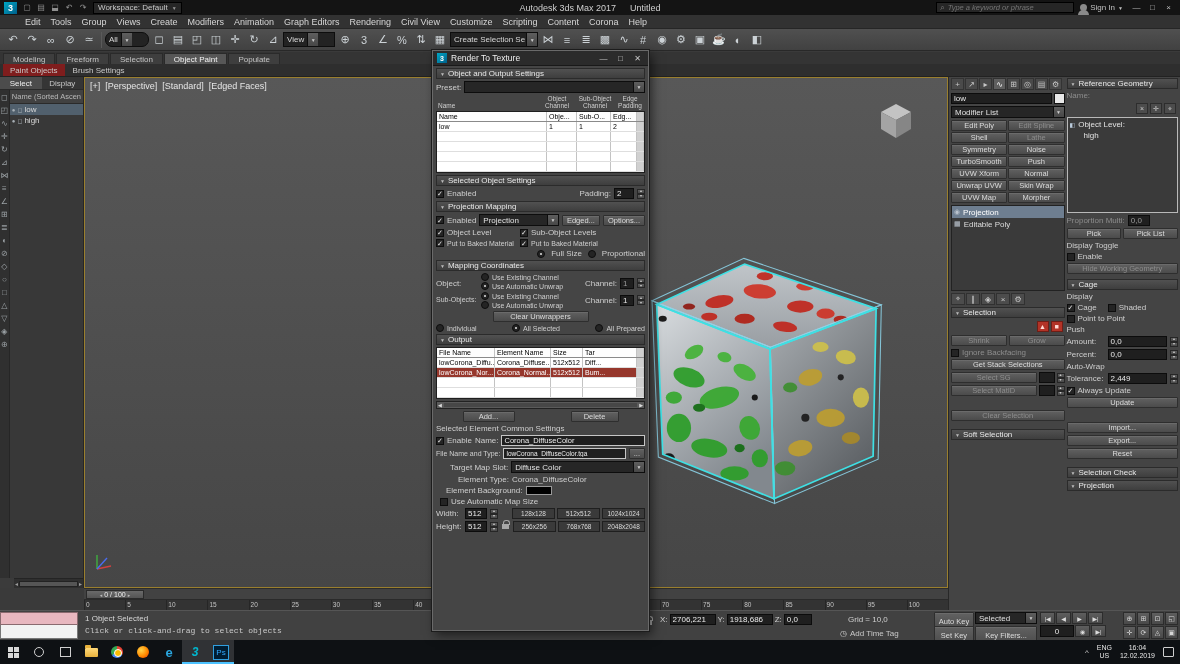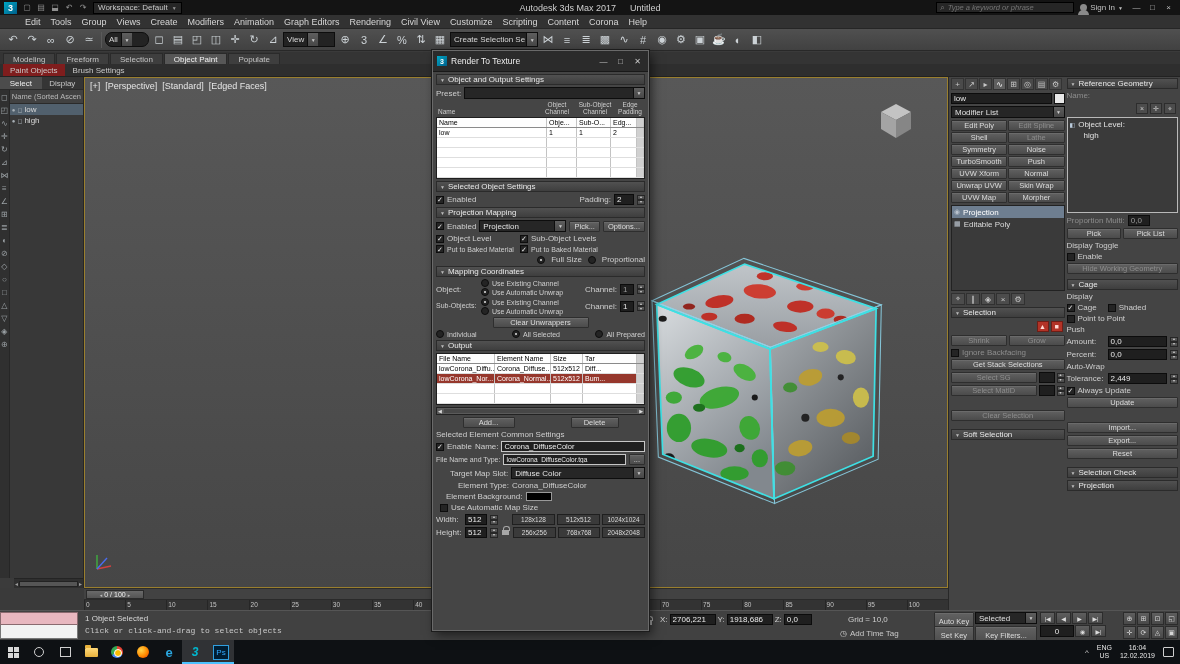--- a/index.html
+++ b/index.html
@@ -162,21 +162,21 @@
   .edge-e{font-size:13px;font-weight:bold;color:#2aa7e0;}
   .max-logo{font-size:12px;font-weight:bold;font-style:italic;color:#00b7cf;}
   .ps-logo{width:16px;height:15px;background:#001d33;border:1px solid #2f9fe0;color:#31a8ff;font-size:8px;display:flex;align-items:center;justify-content:center;}
   .tray{margin-left:auto;display:flex;align-items:center;gap:8px;padding-right:6px;color:#e6e6e6;}
   .tray .chev{font-size:8px;color:#cfcfcf;}
   .tray .stack2{display:flex;flex-direction:column;align-items:center;line-height:8px;font-size:7px;}
   .tray .noti{width:11px;height:10px;border:1px solid #cfcfcf;border-radius:1px;}
 
   
   .dialog{position:absolute;left:432px;top:50px;width:217px;height:581px;background:#454545;border:1px solid #6a6a6a;box-shadow:0 0 0 1px #1c1c1c,3px 4px 10px rgba(0,0,0,.55);z-index:50;display:flex;flex-direction:column;font-size:8px;}
-  .dlg-title{height:21px;background:#2b2b2b;border-bottom:1px solid #191919;display:flex;align-items:center;gap:4px;padding:0 4px;flex:0 0 auto;}
+  .dlg-title{height:15px;background:#2b2b2b;border-bottom:1px solid #191919;display:flex;align-items:center;gap:4px;padding:0 4px;flex:0 0 auto;}
   .dlg-title .t{color:#efefef;font-size:8.5px;flex:1;}
   .dlg-title .wb{width:13px;text-align:center;font-size:8px;color:#c9c9c9;}
   .dlg-body{flex:1;padding:2px 3px;display:flex;flex-direction:column;gap:2px;overflow:hidden;}
   .grp-head{display:grid;grid-template-columns:1fr 36px 40px 30px;font-size:6.5px;line-height:7px;color:#cfcfcf;text-align:center;align-items:end;}
   .grp-head .first{text-align:left;padding-left:2px;}
   .wtable{background:#fff;border:1px solid #1e1e1e;color:#000;}
   .wtable .thead,.wtable .trow2{display:grid;height:10px;align-items:center;font-size:7px;}
   .obj-cols{grid-template-columns:1fr 30px 34px 26px 7px;}
   .out-cols{grid-template-columns:58px 56px 32px 1fr 7px;}
   .wtable .thead{border-bottom:1px solid #8a8a8a;background:#fdfdfd;}
@@ -885,21 +885,21 @@
     </div>
 
     <div class="ro">Projection Mapping</div>
     <div class="dlg-row">
       <span class="cb on"></span>
       <span class="lbl">Enabled</span>
       <div class="dropdown" style="flex:1;">
         <span class="val">Projection</span>
           <span class="dd-btn"></span>
       </div>
-      <div class="btn mini-btn">Pick...</div>
+      <div class="btn mini-btn">Edged...</div>
       <div class="btn mini-btn">Options...</div>
     </div>
     <div class="dlg-row">
       <span class="cb on"></span>
       <span class="lbl" style="width:70px;">Object Level</span>
       <span class="cb on"></span>
       <span class="lbl">Sub-Object Levels</span>
     </div>
     <div class="dlg-row">
       <span class="cb on"></span>

